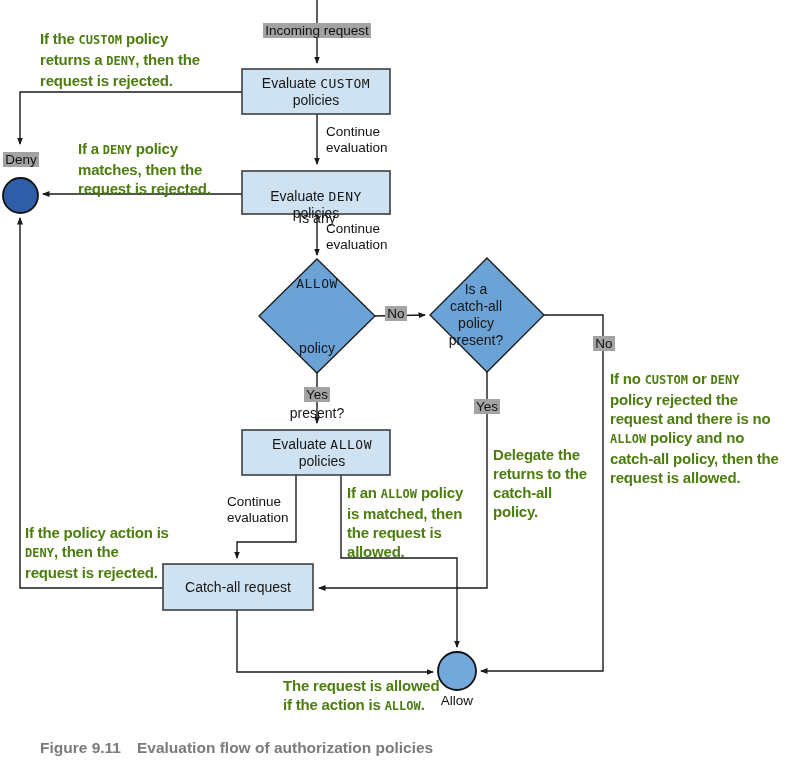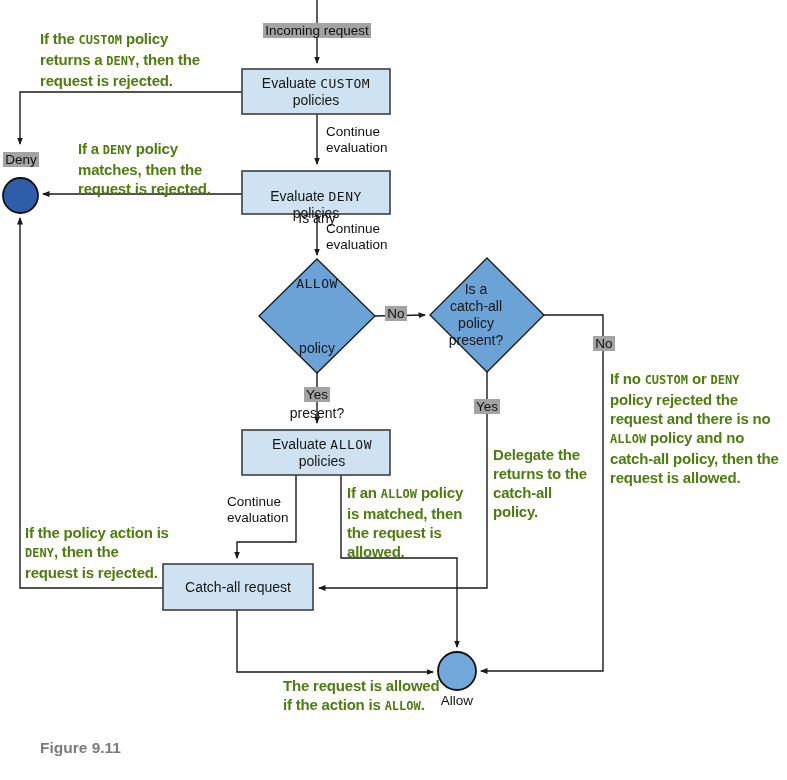--- a/index.html
+++ b/index.html
@@ -140,15 +140,16 @@
     <span>If the policy action is </span><span class="m">DENY</span><span>, then the request is rejected.</span>
   </div>
 
   <div class="ann" style="left:248px;top:676px;width:162px;margin-left:35px;">
     <span>The request is allowed if the action is </span><span class="m">ALLOW</span><span>.</span>
   </div>
 
   <div class="caption">
     <span>Figure 9.11</span>
       <span class="gap"></span>
+    <span>Evaluation flow of authorization policies</span>
   </div>
 
 </div>
 
 </body></html>

